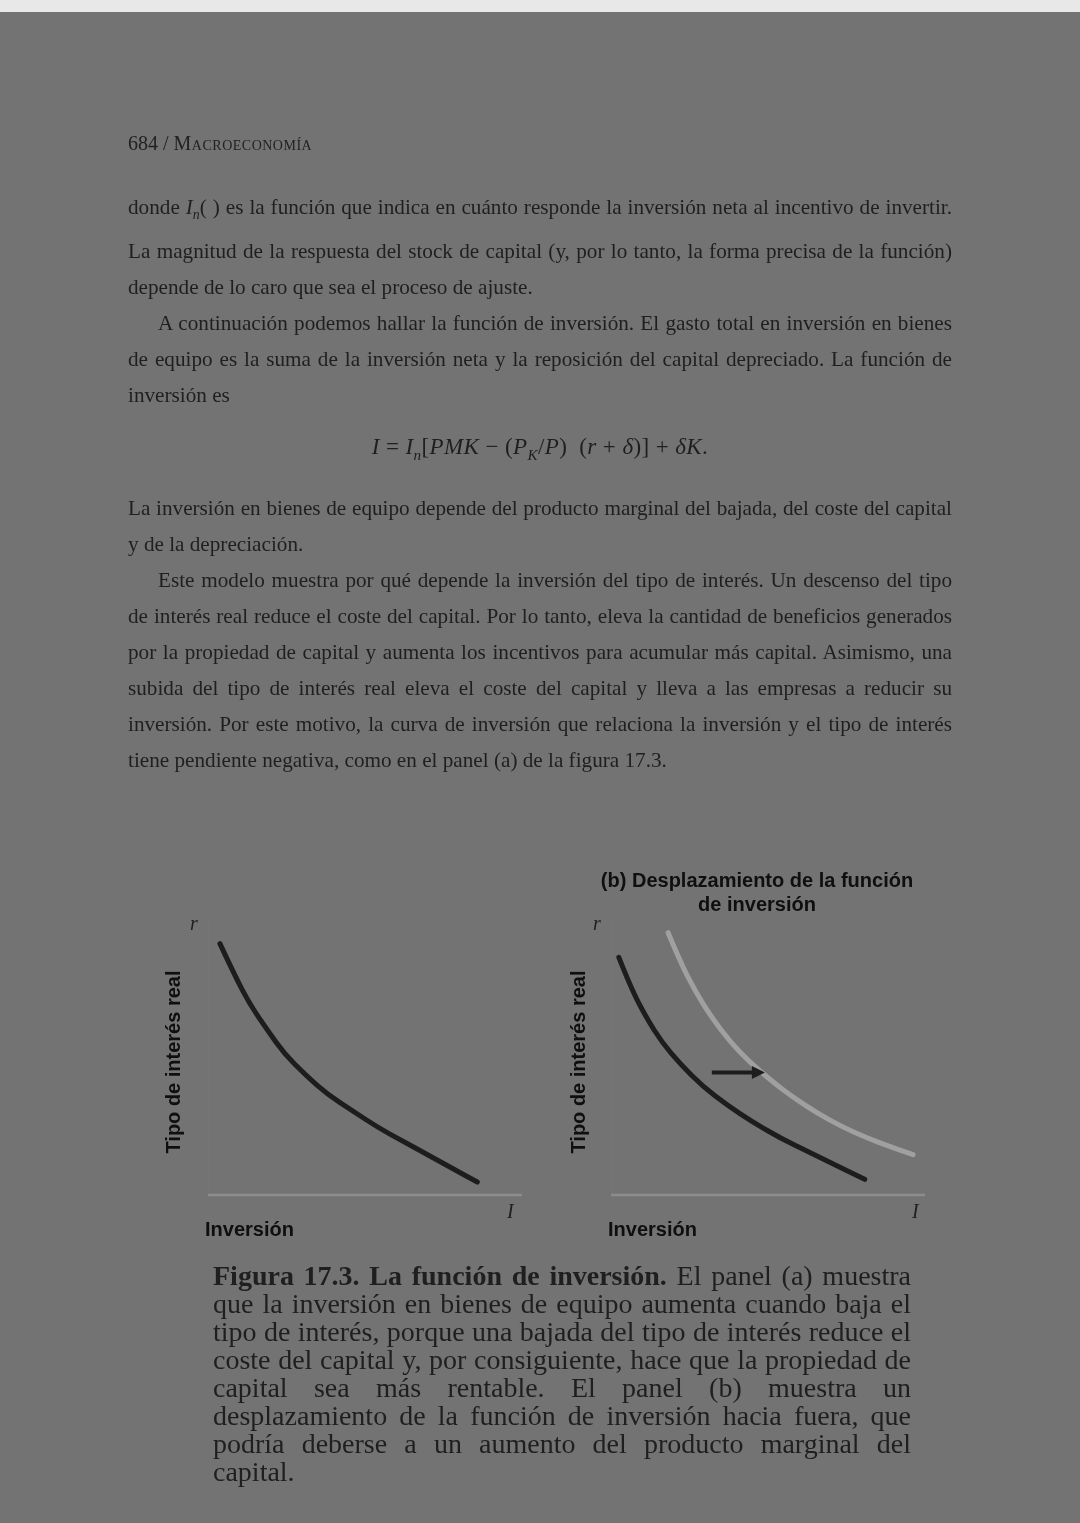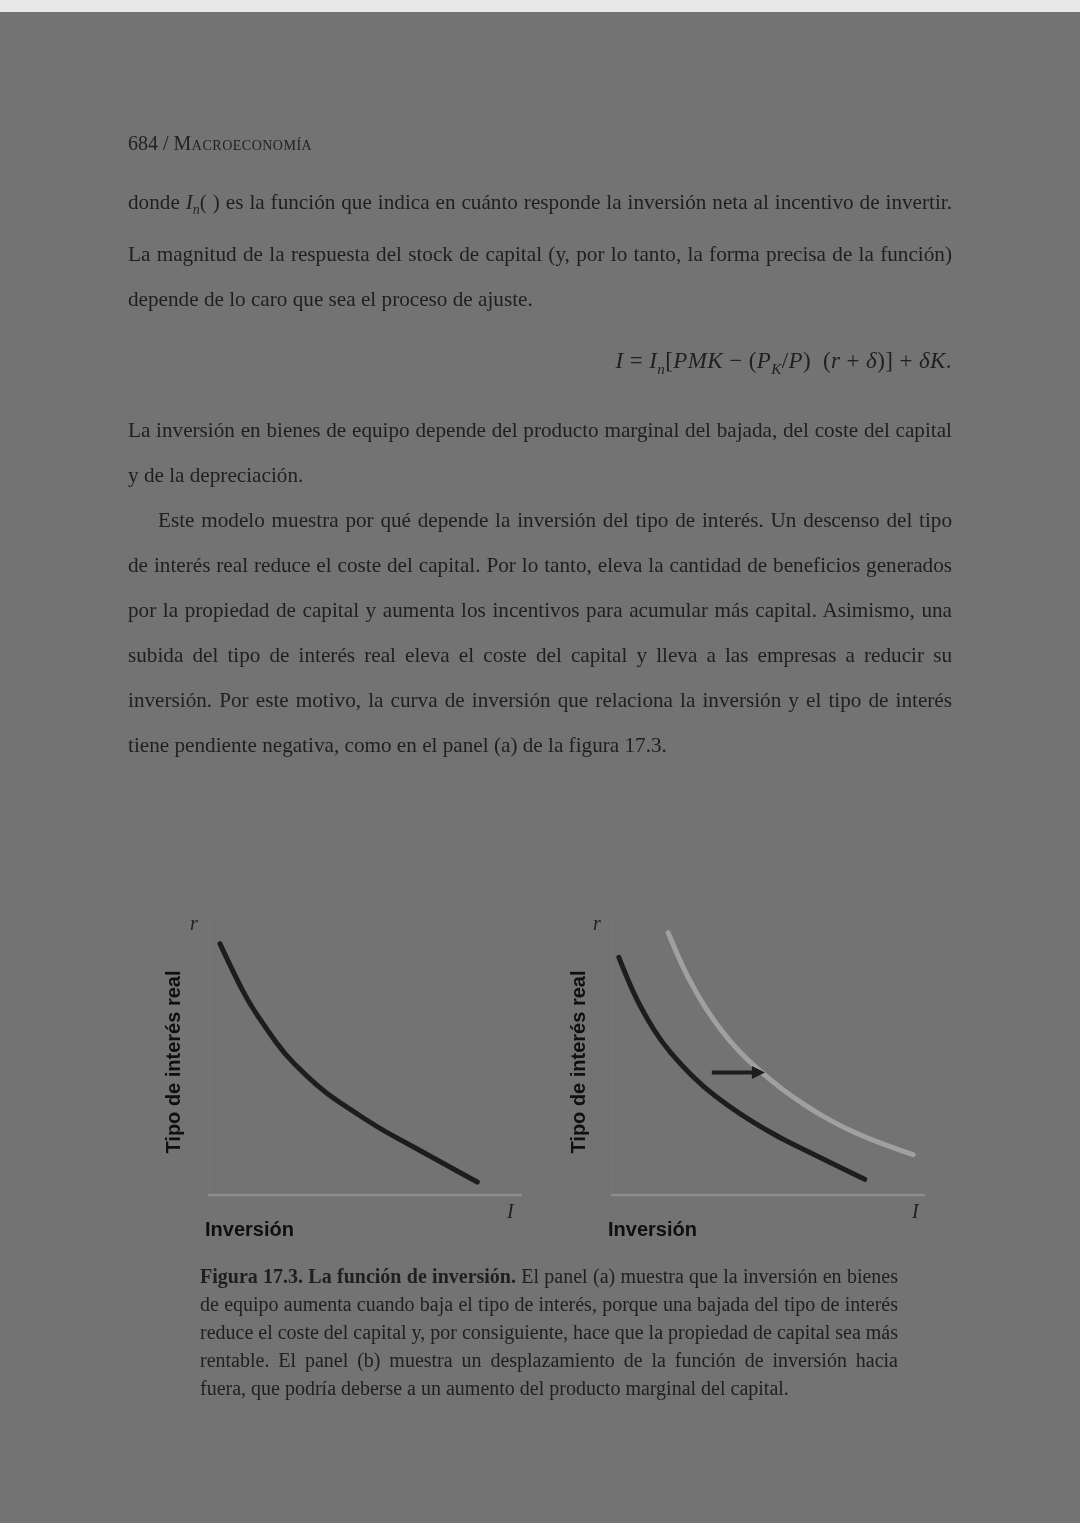--- a/index.html
+++ b/index.html
@@ -11,29 +11,29 @@
     color:#1f1f1f;
     overflow:hidden;
     margin:12px auto;
   }
   .running-head{
     position:absolute;left:128px;top:120px;
     font-size:20px;color:#222;
   }
   .running-head .smallcaps{font-variant:small-caps;letter-spacing:0.5px;}
   .bodytext{
-    position:absolute;left:128px;top:168px;width:824px;
-    font-size:21.2px;line-height:45px;
+    position:absolute;left:128px;top:177px;width:824px;
+    font-size:21.2px;line-height:36px;
     text-align:justify;
   }
   .para{margin:0;}
   .para.indent{text-indent:30px;}
   .formula{
     margin:16px 0 17px 0;
-    text-align:right;
+    text-align:center;
     font-size:23px;
     letter-spacing:0.4px;
   }
   .s-n{font-style:normal;}
   .s-i{font-style:italic;}
   .s-b{font-weight:bold;}
   .s-sub{font-style:italic;font-size:0.66em;vertical-align:-0.38em;}
   .panel-title{
     position:absolute;top:856px;width:330px;
     font-family:"Liberation Sans", sans-serif;
@@ -62,45 +62,50 @@
   #xlabel-b{left:608px;}
   .y-label{
     position:absolute;width:196px;height:22px;
     transform:rotate(-90deg);transform-origin:left top;
     font-family:"Liberation Sans", sans-serif;font-weight:bold;
     font-size:20px;color:#0f0f0f;text-align:center;white-space:nowrap;
   }
   #ylabel-a{left:162px;top:1148px;}
   #ylabel-b{left:567px;top:1148px;}
   .caption{
-    position:absolute;left:200px;top:1250px;width:698px;
-    font-size:20px;line-height:28px;text-align:justify;margin:0;
+    position:absolute;left:213px;top:1250px;width:698px;
+    font-size:28px;line-height:28px;text-align:justify;margin:0;
   }
 </style>
 </head>
 <body>
 
 <div class="page">
 
   <div class="running-head">
     <span>684</span><span> / </span><span class="smallcaps">Macroeconomía</span>
   </div>
 
   <div class="bodytext">
     <div>
         <p class="para"><span class="s-n">donde </span><span class="s-i">I</span><span class="s-sub">n</span><span class="s-n">( ) es la función que indica en cuánto responde la inversión neta al incentivo de invertir. La magnitud de la respuesta del stock de capital (y, por lo tanto, la forma precisa de la función) depende de lo caro que sea el proceso de ajuste.</span></p>
+        <p class="para indent"><span class="s-n">A continuación podemos hallar la función de inversión. El gasto total en inversión en bienes de equipo es la suma de la inversión neta y la reposición del capital depreciado. La función de inversión es</span></p>
       </div>
     <p class="formula"><span class="s-i">I</span><span class="s-n"> = </span><span class="s-i">I</span><span class="s-sub">n</span><span class="s-n">[</span><span class="s-i">PMK</span><span class="s-n"> − (</span><span class="s-i">P</span><span class="s-sub">K</span><span class="s-n">/</span><span class="s-i">P</span><span class="s-n">) (</span><span class="s-i">r</span><span class="s-n"> + </span><span class="s-i">δ</span><span class="s-n">)] + </span><span class="s-i">δ</span><span class="s-i">K</span><span class="s-n">.</span></p>
     <div>
         <p class="para"><span class="s-n">La inversión en bienes de equipo depende del producto marginal del bajada, del coste del capital y de la depreciación.</span></p>
         <p class="para indent"><span class="s-n">Este modelo muestra por qué depende la inversión del tipo de interés. Un descenso del tipo de interés real reduce el coste del capital. Por lo tanto, eleva la cantidad de beneficios generados por la propiedad de capital y aumenta los incentivos para acumular más capital. Asimismo, una subida del tipo de interés real eleva el coste del capital y lleva a las empresas a reducir su inversión. Por este motivo, la curva de inversión que relaciona la inversión y el tipo de interés tiene pendiente negativa, como en el panel (a) de la figura 17.3.</span></p>
       </div>
   </div>
 
   <div class="panel-title" id="title-a">
+  </div>
+  <div class="panel-title" id="title-b">
+    <div>(b) Desplazamiento de la función</div>
+    <div>de inversión</div>
   </div>
 
   <div class="axis-letter" id="r-a">r</div>
   <div class="axis-letter" id="r-b">r</div>
 
   <div class="y-label" id="ylabel-a">Tipo de interés real</div>
   <div class="y-label" id="ylabel-b">Tipo de interés real</div>
 
   <div class="chart" id="chart-a"><svg width="330" height="282">
         <line x1="4" y1="1" x2="4" y2="277" stroke="#757575" stroke-width="2"></line>

